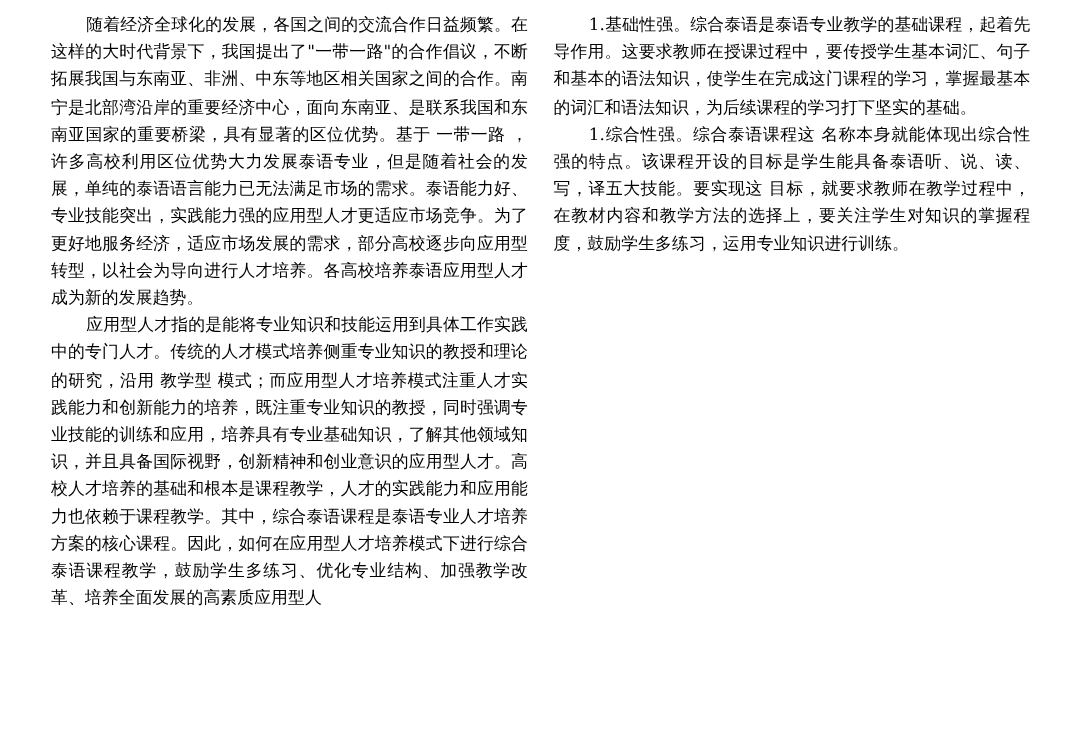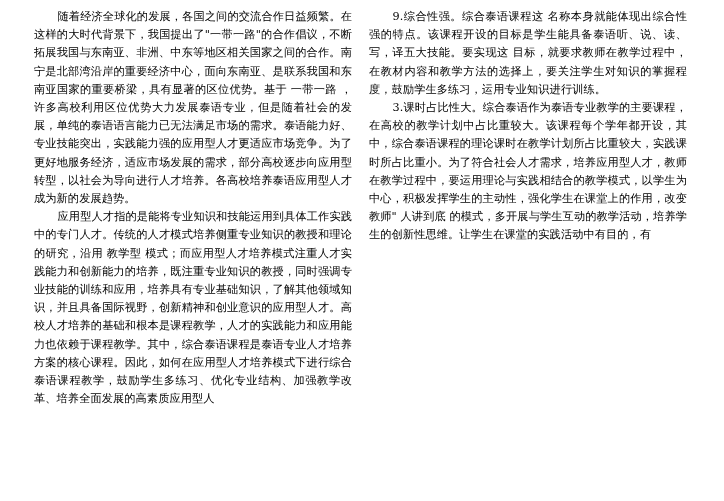--- a/index.html
+++ b/index.html
@@ -51,18 +51,18 @@
 
 <div class="page">
   <div class="columns">
 
     <div class="col">
       <p class="indent">随着经济全球化的发展，各国之间的交流合作日益频繁。在这样的大时代背景下，我国提出了"一带一路"的合作倡议，不断拓展我国与东南亚、非洲、中东等地区相关国家之间的合作。南宁是北部湾沿岸的重要经济中心，面向东南亚、是联系我国和东南亚国家的重要桥梁，具有显著的区位优势。基于 一带一路 ，许多高校利用区位优势大力发展泰语专业，但是随着社会的发展，单纯的泰语语言能力已无法满足市场的需求。泰语能力好、专业技能突出，实践能力强的应用型人才更适应市场竞争。为了更好地服务经济，适应市场发展的需求，部分高校逐步向应用型转型，以社会为导向进行人才培养。各高校培养泰语应用型人才成为新的发展趋势。</p>
       <p class="indent">应用型人才指的是能将专业知识和技能运用到具体工作实践中的专门人才。传统的人才模式培养侧重专业知识的教授和理论的研究，沿用 教学型 模式；而应用型人才培养模式注重人才实践能力和创新能力的培养，既注重专业知识的教授，同时强调专业技能的训练和应用，培养具有专业基础知识，了解其他领域知识，并且具备国际视野，创新精神和创业意识的应用型人才。高校人才培养的基础和根本是课程教学，人才的实践能力和应用能力也依赖于课程教学。其中，综合泰语课程是泰语专业人才培养方案的核心课程。因此，如何在应用型人才培养模式下进行综合泰语课程教学，鼓励学生多练习、优化专业结构、加强教学改革、培养全面发展的高素质应用型人</p>
     </div>
 
     <div class="col">
-      <p class="sub">9.综合性强。综合泰语课程这 名称本身就能体现出综合性强的特点。该课程开设的目标是学生能具备泰语听、说、读、写，译五大技能。要实现这 目标，就要求教师在教学过程中，在教材内容和教学方法的选择上，要关注学生对知识的掌握程度，鼓励学生多练习，运用专业知识进行训练。</p>
-      <p class="sub">3.课时占比性大。综合泰语作为泰语专业教学的主要课程，在高校的教学计划中占比重较大。该课程每个学年都开设，其中，综合泰语课程的理论课时在教学计划所占比重较大，实践课时所占比重小。为了符合社会人才需求，培养应用型人才，教师在教学过程中，要运用理论与实践相结合的教学模式，以学生为中心，积极发挥学生的主动性，强化学生在课堂上的作用，改变教师" 人讲到底 的模式，多开展与学生互动的教学活动，培养学生的创新性思维。让学生在课堂的实践活动中有目的，有</p>
+      <p class="sub">1.基础性强。综合泰语是泰语专业教学的基础课程，起着先导作用。这要求教师在授课过程中，要传授学生基本词汇、句子和基本的语法知识，使学生在完成这门课程的学习，掌握最基本的词汇和语法知识，为后续课程的学习打下坚实的基础。</p>
+      <p class="sub">1.综合性强。综合泰语课程这 名称本身就能体现出综合性强的特点。该课程开设的目标是学生能具备泰语听、说、读、写，译五大技能。要实现这 目标，就要求教师在教学过程中，在教材内容和教学方法的选择上，要关注学生对知识的掌握程度，鼓励学生多练习，运用专业知识进行训练。</p>
     </div>
 
   </div>
 </div>
 
 </body></html>

